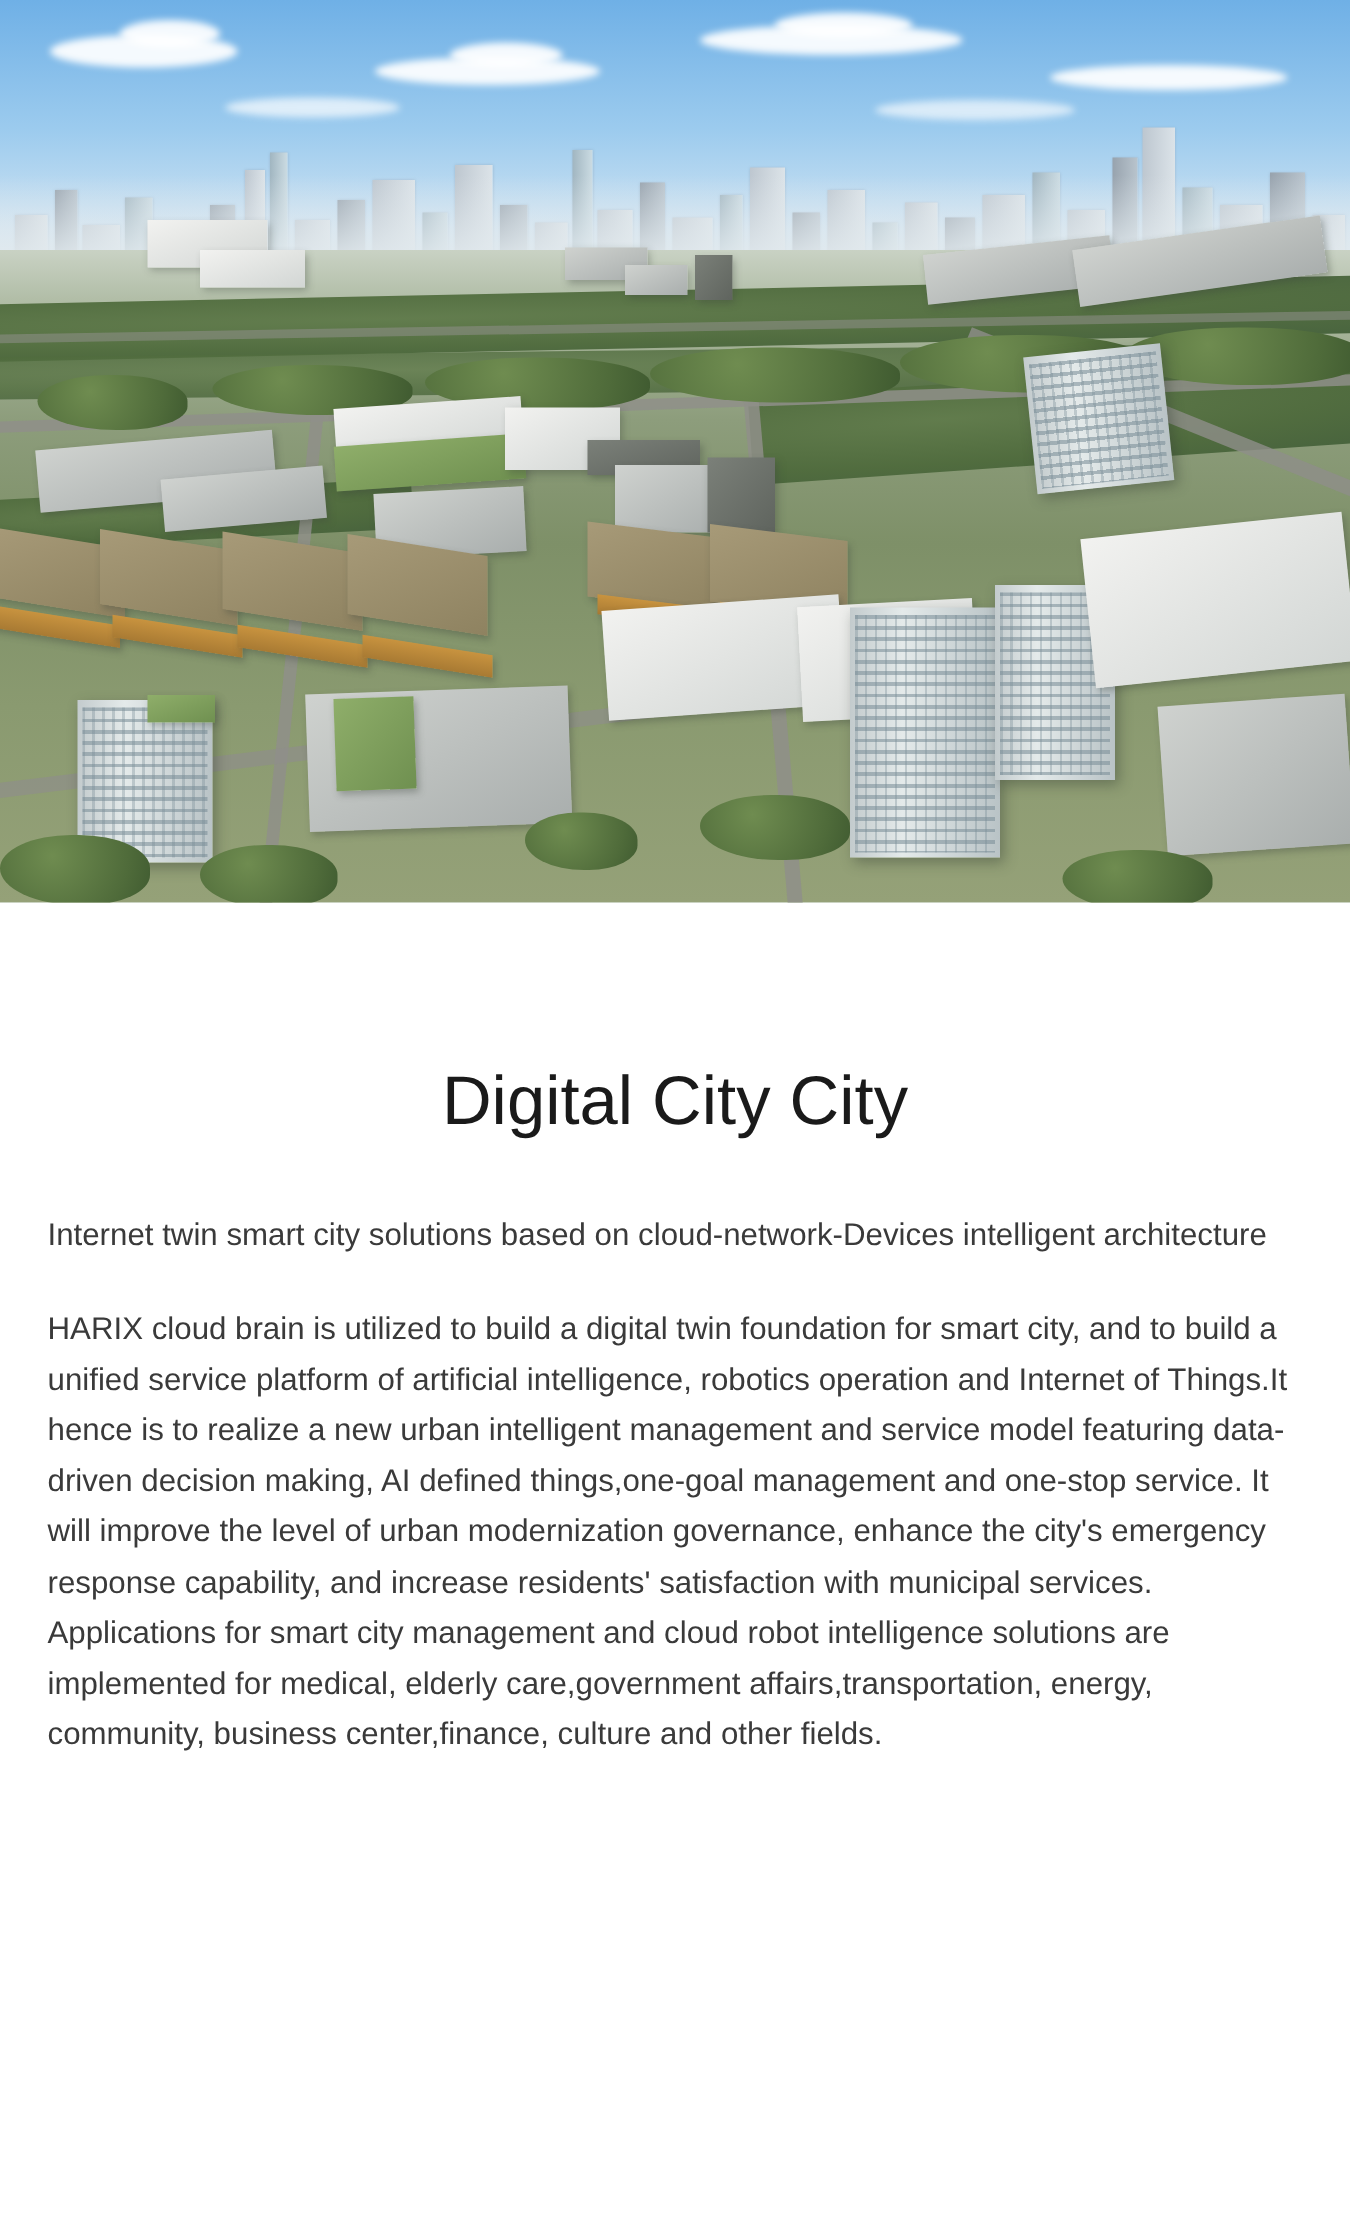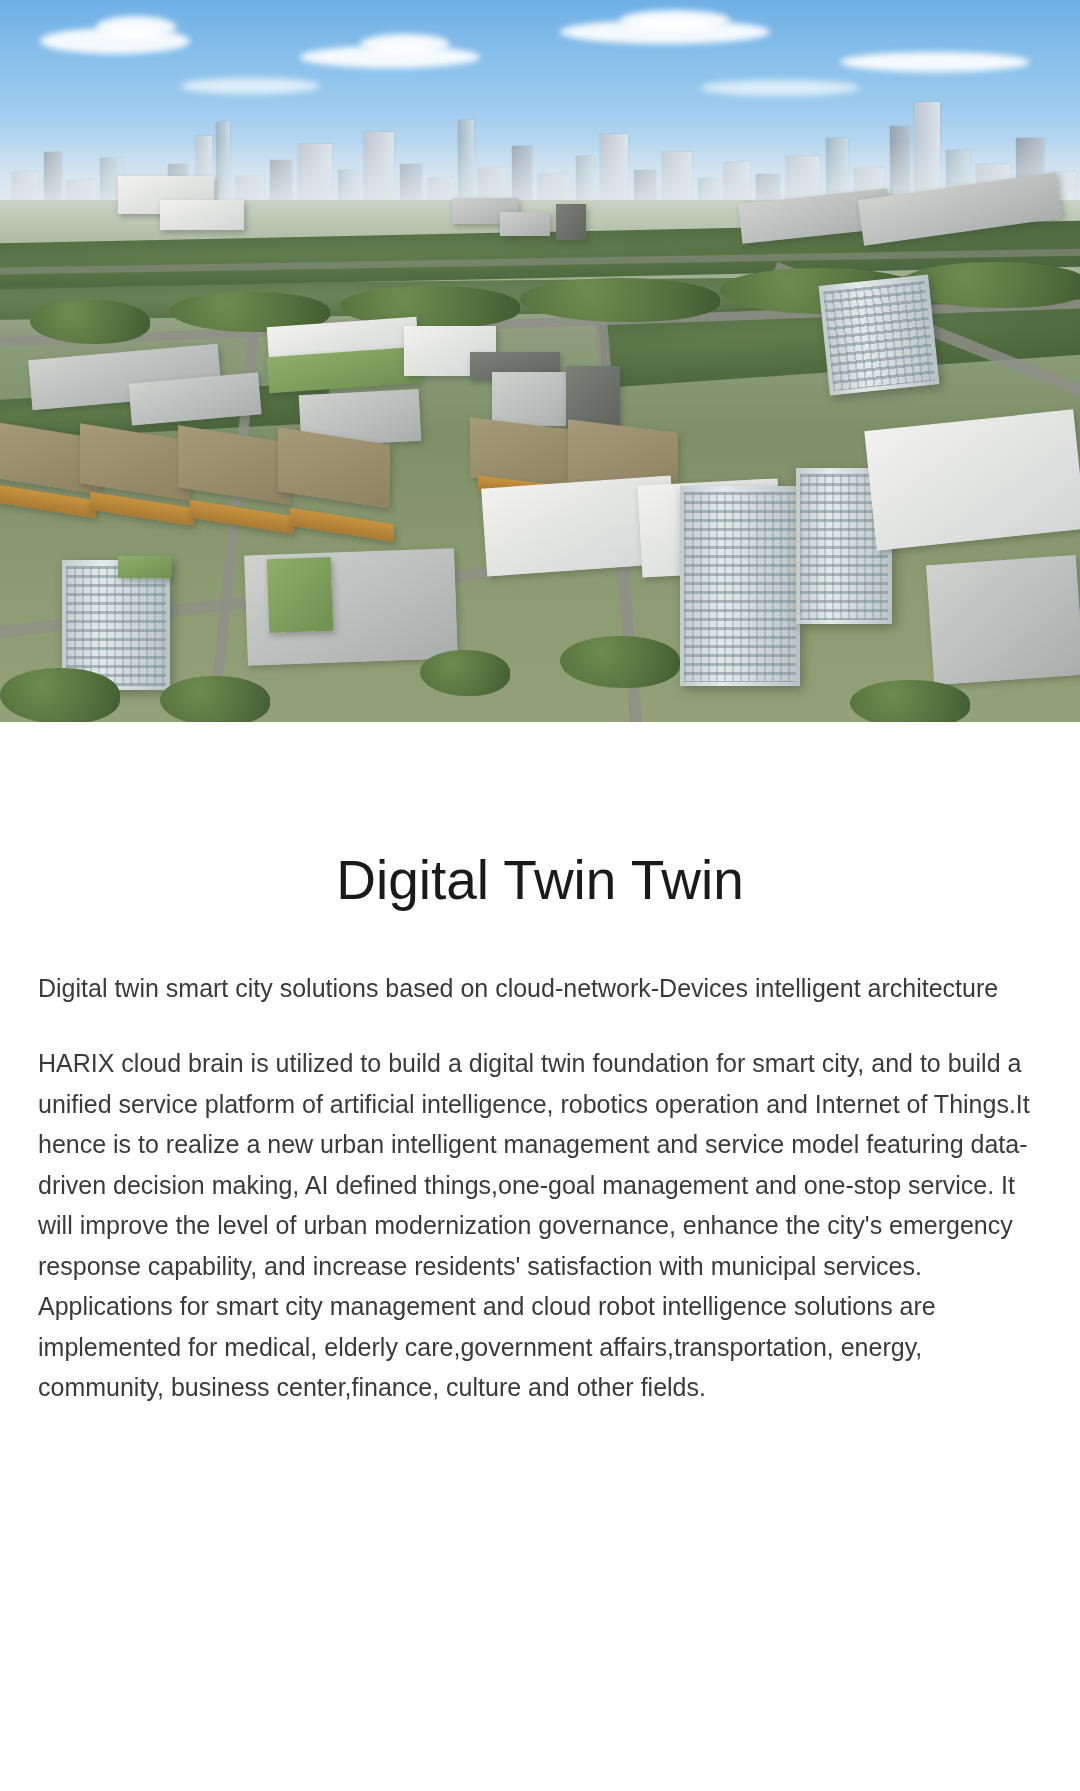--- a/index.html
+++ b/index.html
@@ -263,21 +263,21 @@
   <div class="blk roofgray" style="left:930px; top:560px; width:150px; height:120px; transform:rotate(-4deg);"></div>
 
   <div class="treeclump" style="left:0px;   top:668px; width:120px; height:56px;"></div>
   <div class="treeclump" style="left:160px; top:676px; width:110px; height:50px;"></div>
   <div class="treeclump" style="left:420px; top:650px; width:90px;  height:46px;"></div>
   <div class="treeclump" style="left:560px; top:636px; width:120px; height:52px;"></div>
   <div class="treeclump" style="left:850px; top:680px; width:120px; height:48px;"></div>
 </figure>
 
 <main class="content">
-  <h1 class="title">Digital Twin Twin</h1>
-
-  <p class="lede">Digital twin smart city solutions based on cloud-network-Devices intelligent architecture</p>
+  <h1 class="title">Digital City City</h1>
+
+  <p class="lede">Internet twin smart city solutions based on cloud-network-Devices intelligent architecture</p>
 
   <div class="body-copy">
     <p>HARIX cloud brain is utilized to build a digital twin foundation for smart city, and to build a unified service platform of artificial intelligence, robotics operation and Internet of Things.It hence is to realize a new urban intelligent management and service model featuring data-driven decision making, AI defined things,one-goal management and one-stop service. It will improve the level of urban modernization governance, enhance the city's emergency response capability, and increase residents' satisfaction with municipal services.</p>
     <p>Applications for smart city management and cloud robot intelligence solutions are implemented for medical, elderly care,government affairs,transportation, energy, community, business center,finance, culture and other fields.</p>
   </div>
 </main>
 
 </body></html>

